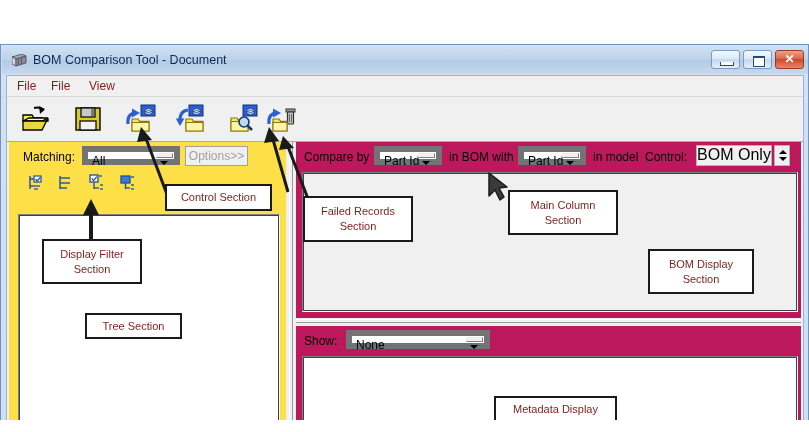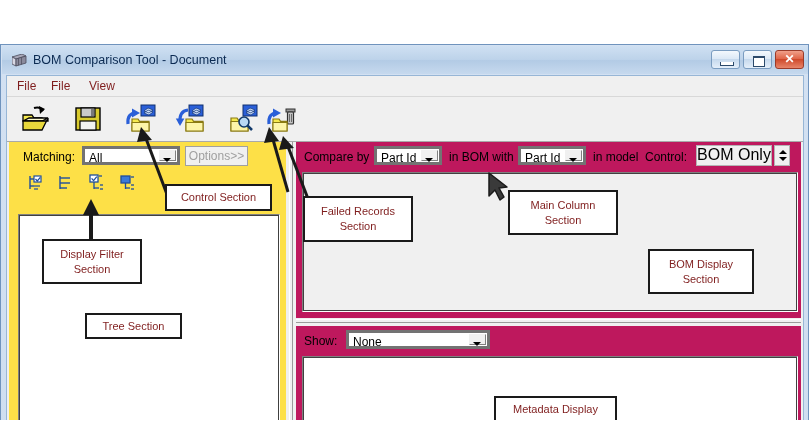--- a/index.html
+++ b/index.html
@@ -71,21 +71,21 @@
   .tb-btn svg{display:block;}
   
   .left-panel{
     position:absolute;left:2px;top:66px;width:277px;height:326px;
     background:#fde047;
   }
   .ctl-row{position:absolute;left:0;top:0;width:277px;height:28px;}
   .lbl{position:absolute;font-size:12px;color:#000;white-space:nowrap;}
   .combo{
     position:absolute;box-sizing:border-box;background:#fff;
-    border:3px solid #737373;
+    border:6px solid #737373;
     font-size:12px;color:#000;
   }
   .combo span.val{position:absolute;left:4px;top:2px;}
   .combo .arrow{
     position:absolute;right:1px;top:1px;bottom:1px;width:15px;
     background:#f0f0f0;border:1px solid #f0f0f0;
     border-right-color:#808080;border-bottom-color:#808080;
   }
   .combo .arrow:after{
     content:"";position:absolute;left:3px;top:7px;

